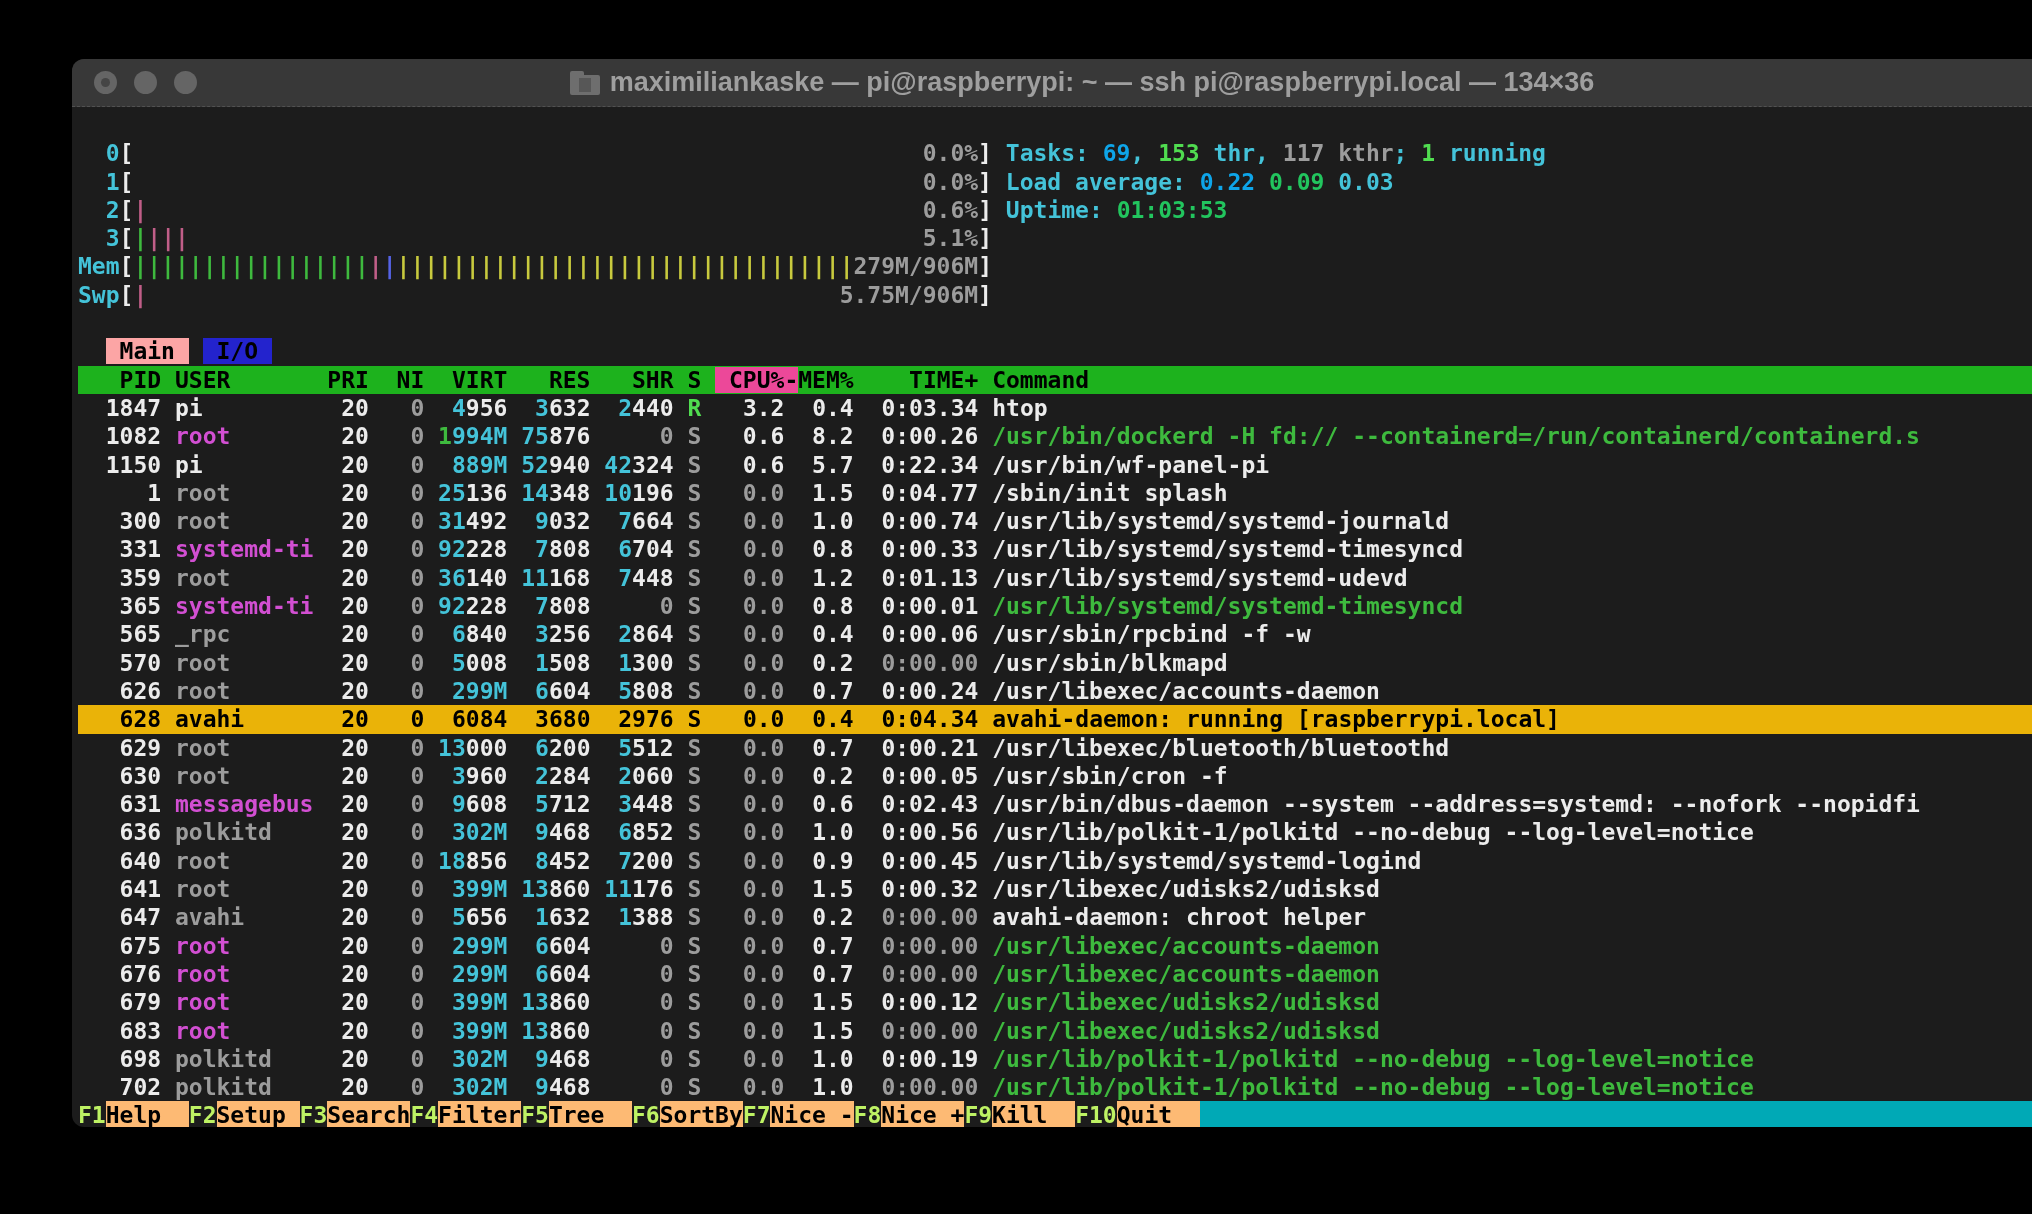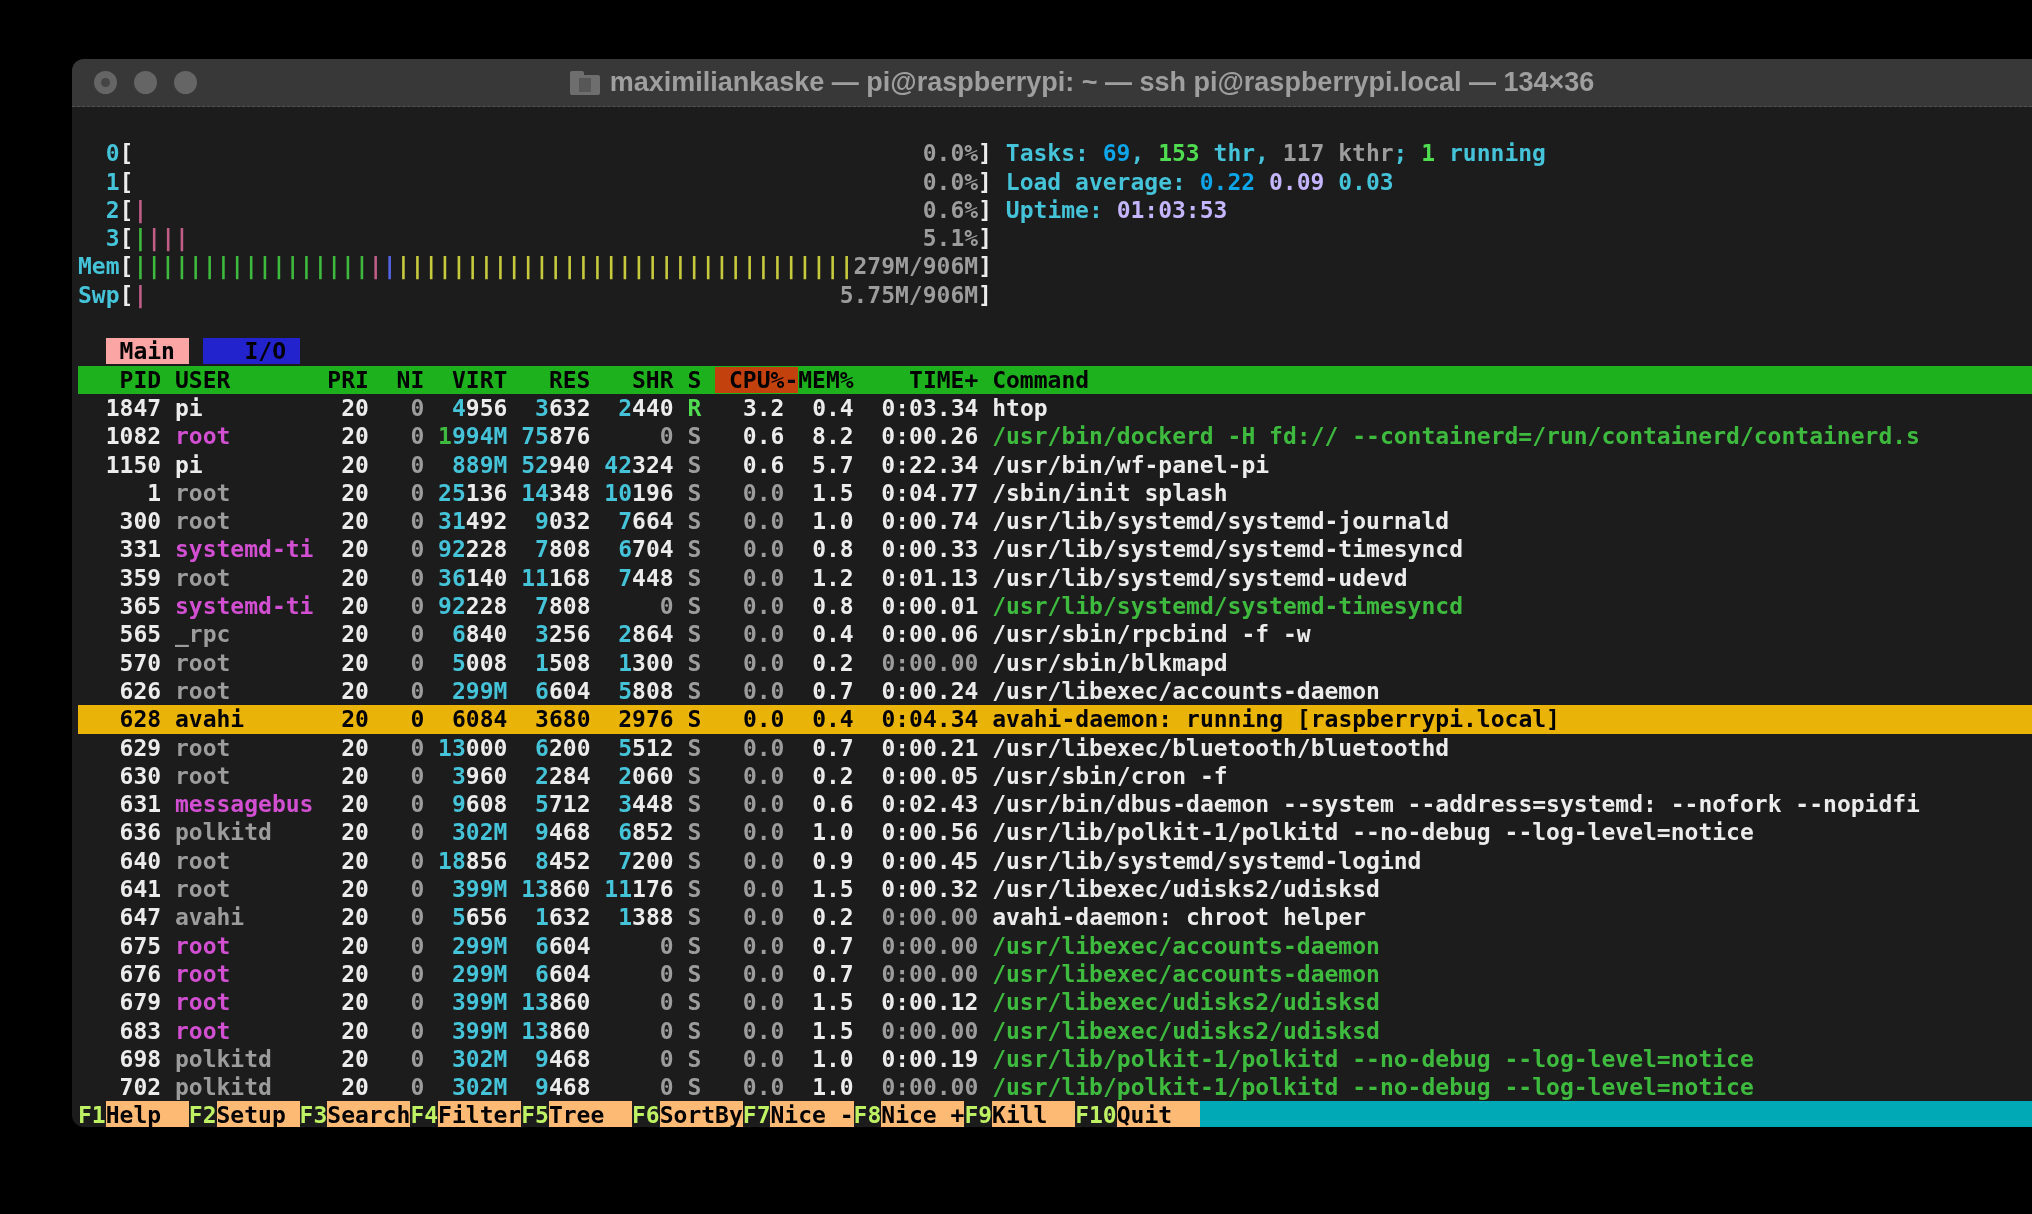--- a/index.html
+++ b/index.html
@@ -13,33 +13,33 @@
   .titletext{color:#9f9f9f;font:700 27px "Liberation Sans",sans-serif;display:flex;align-items:center;gap:10px;}
   .foldericon{display:inline-block;width:30px;height:24px;position:relative;}
   .foldericon .tab{position:absolute;left:0;top:0;width:14px;height:6px;background:#6e6e6e;border-radius:2px 2px 0 0;}
   .foldericon .body{position:absolute;left:0;top:4px;width:30px;height:20px;background:#6e6e6e;border-radius:2px;}
   .foldericon .page{position:absolute;left:9px;top:7px;width:12px;height:14px;background:#575757;}
   .term{padding:4px 6px 0 6px;font:700 23px "DejaVu Sans Mono",monospace;line-height:28.3px;
     color:#ececec;white-space:pre;}
   .row{height:28.3px;}
   .c-white{color:#ececec}.c-whiteb{color:#0ea5e9}
   .c-gray{color:#9c9c9c}
-  .c-cyan{color:#44c3d9}.c-cyanb{color:#c4b5fd}
+  .c-cyan{color:#44c3d9}.c-cyanb{color:#22c55e}
   .c-green{color:#3eba3e}.c-greenb{color:#50dc50}
   .c-magenta{color:#d24fd2}
   .c-pink{color:#c05e88}
   .c-blue{color:#5563e6}
   .c-yellow{color:#c8ca3e}
   .hdr{background:#1db21d;color:#000;}
   .hdr span{color:#000;margin-top:7px;}
-  .hdr .sortcell{background:#c2410c;text-align:center;}
+  .hdr .sortcell{background:#ec4899;text-align:center;}
   .sel{background:#eab308;}
   .sel span{color:#000 !important;}
   .tab-active{background:#fca5a5;color:#000;}
-  .tab-inactive{background:#2323cd;color:#000;padding-left:28px;}
+  .tab-inactive{background:#2323cd;color:#000;}
   .fbar{display:flex;}
   .fkey{color:#bef264;}
   .flabel{background:#fdba74;color:#000;}
   .ffill{background:#00a9b6;flex:1;}
 </style>
 </head>
 <body>
 
 <div class="window">
   <div class="titlebar">

